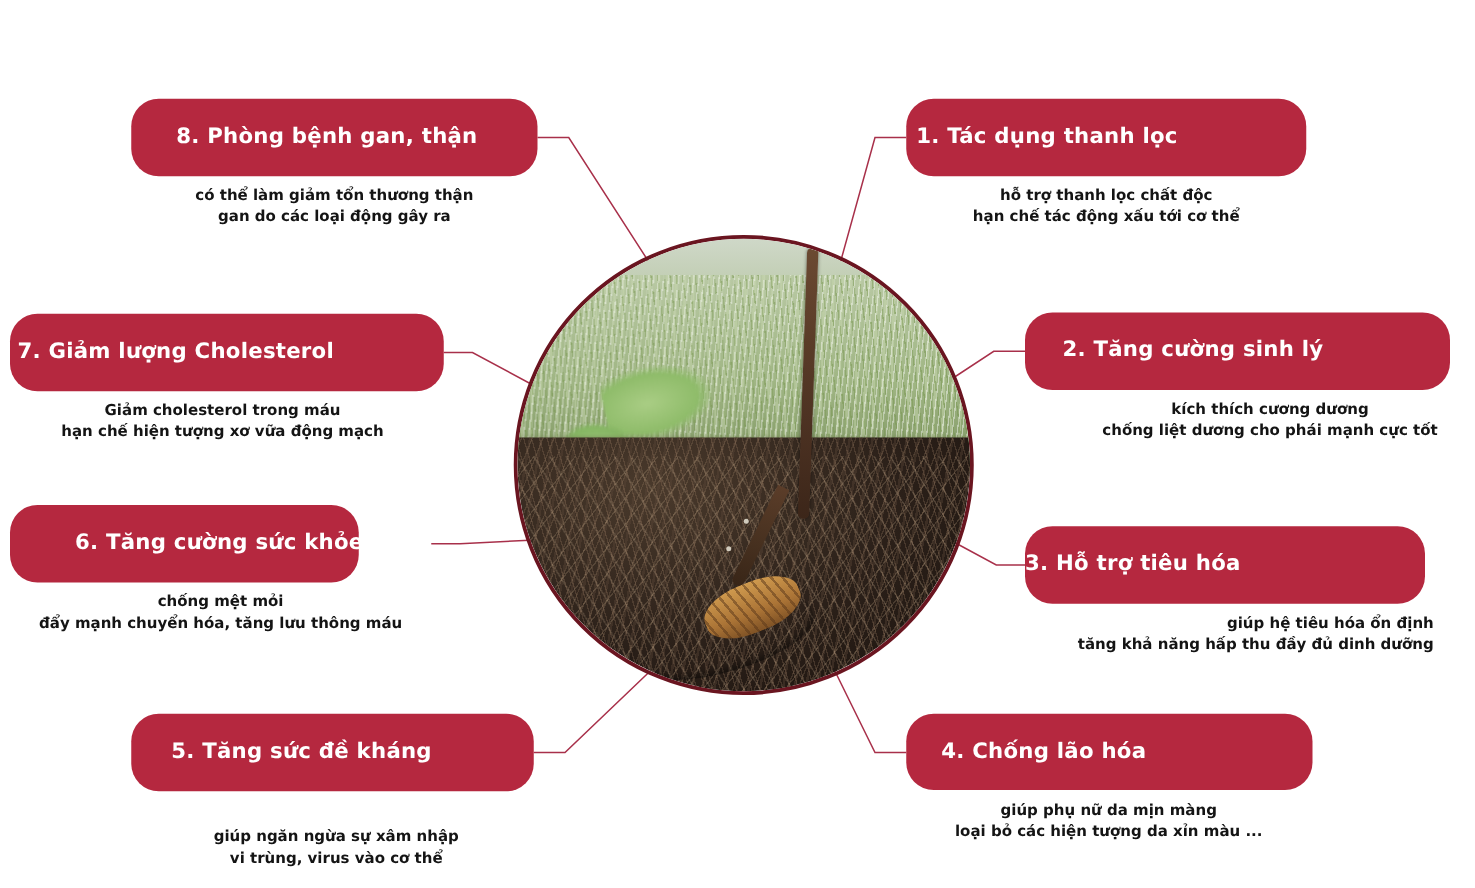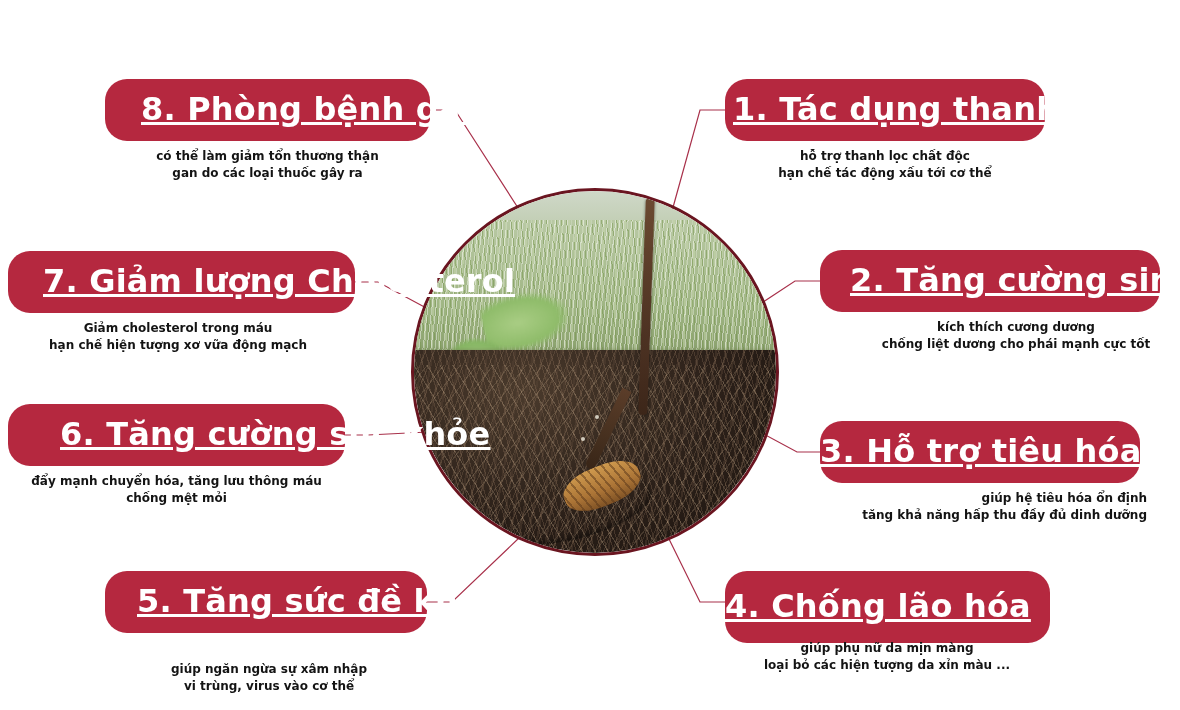--- a/index.html
+++ b/index.html
@@ -111,27 +111,26 @@
     position:absolute;
     background:#b5283f;
     border-radius:22px;
     color:#ffffff;
     display:flex;
     align-items:center;
     box-sizing:border-box;
     z-index:7;
   }
   .badge-title{
-    font-size:32px;
+    font-size:17px;
     font-weight:bold;
     letter-spacing:.2px;
     line-height:1.05;
     white-space:nowrap;
     color:#ffffff;
-    text-decoration:underline;
   }
   .sub{
     position:absolute;
     font-size:12px;
     font-weight:bold;
     color:#141414;
     line-height:1.45;
     z-index:7;
     white-space:nowrap;
   }
@@ -140,30 +139,30 @@
   
   #badge-1{left:725px;top:79px;width:320px;height:62px;padding-left:8px;}
   #sub-1{left:725px;top:148px;width:320px;text-align:center;}
 
   #badge-2{left:820px;top:250px;width:340px;height:62px;padding-left:30px;}
   #sub-2{left:820px;top:319px;width:340px;text-align:center;margin-left:26px;}
 
   #badge-3{left:820px;top:421px;width:320px;height:62px;}
   #sub-3{left:813px;top:490px;width:334px;text-align:right;}
 
-  #badge-4{left:725px;top:571px;width:325px;height:72px;}
+  #badge-4{left:725px;top:571px;width:325px;height:61px;padding-left:28px;}
   #sub-4{left:722px;top:640px;width:330px;text-align:center;}
 
   #badge-5{left:105px;top:571px;width:322px;height:62px;padding-left:32px;}
   #sub-5{left:110px;top:661px;width:318px;text-align:center;}
 
-  #badge-6{left:8px;top:404px;width:337px;height:62px;padding-left:52px;}
+  #badge-6{left:8px;top:404px;width:279px;height:62px;padding-left:52px;}
   #sub-6{left:8px;top:473px;width:337px;text-align:center;}
 
-  #badge-7{left:8px;top:251px;width:347px;height:62px;padding-left:35px;}
+  #badge-7{left:8px;top:251px;width:347px;height:62px;padding-left:6px;}
   #sub-7{left:8px;top:320px;width:340px;text-align:center;}
 
   #badge-8{left:105px;top:79px;width:325px;height:62px;padding-left:36px;}
   #sub-8{left:105px;top:148px;width:325px;text-align:center;}
 </style>
 </head>
 <body>
 
 <div id="stage">
 
@@ -243,33 +242,33 @@
   </div>
   <div class="sub" id="sub-5">
     <span class="l">giúp ngăn ngừa sự xâm nhập</span>
     <span class="l">vi trùng, virus vào cơ thể</span>
   </div>
 
   <div class="badge" id="badge-6">
     <span class="badge-title">6. Tăng cường sức khỏe</span>
   </div>
   <div class="sub" id="sub-6">
+    <span class="l">chống mệt mỏi</span>
     <span class="l">đẩy mạnh chuyển hóa, tăng lưu thông máu</span>
-    <span class="l">chống mệt mỏi</span>
   </div>
 
   <div class="badge" id="badge-7">
     <span class="badge-title">7. Giảm lượng Cholesterol</span>
   </div>
   <div class="sub" id="sub-7">
     <span class="l">Giảm cholesterol trong máu</span>
     <span class="l">hạn chế hiện tượng xơ vữa động mạch</span>
   </div>
 
   <div class="badge" id="badge-8">
     <span class="badge-title">8. Phòng bệnh gan, thận</span>
   </div>
   <div class="sub" id="sub-8">
     <span class="l">có thể làm giảm tổn thương thận</span>
-    <span class="l">gan do các loại thuốc gây ra</span>
+    <span class="l">gan do các loại động gây ra</span>
   </div>
 
 </div>
 
 </body></html>

